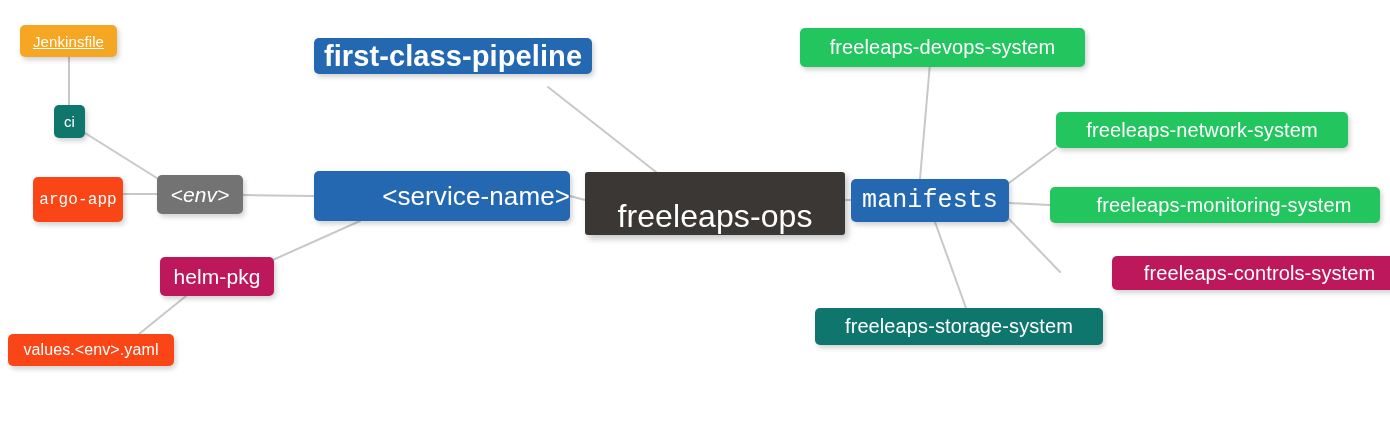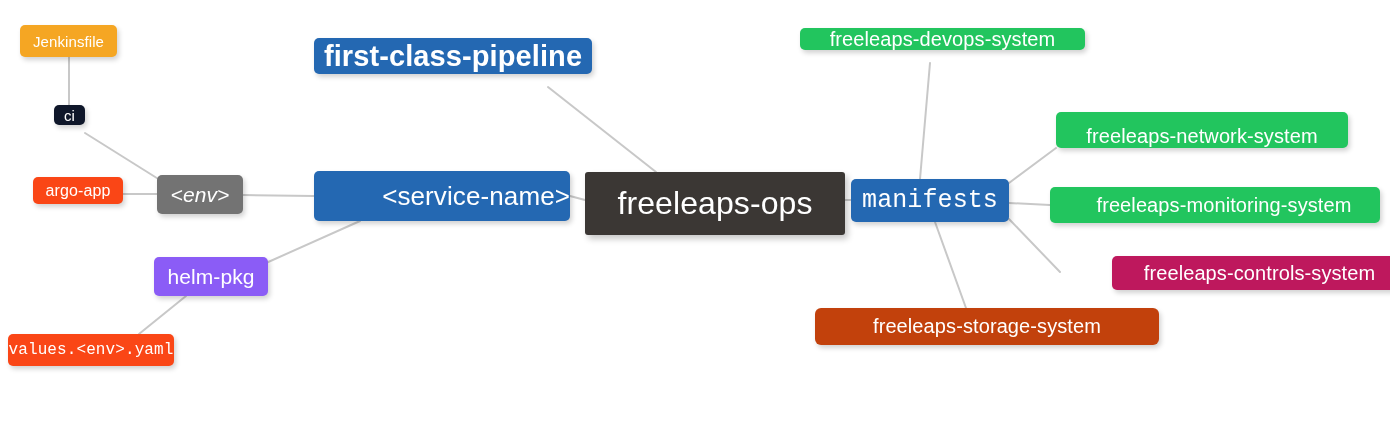--- a/index.html
+++ b/index.html
@@ -32,20 +32,21 @@
     color: #ffffff;
     border-radius: 5px;
     white-space: nowrap;
     box-shadow: 2px 3px 5px rgba(0,0,0,0.18);
     letter-spacing: 0.1px;
     user-select: none;
   }
   .node.root {
     border-radius: 3px;
     box-shadow: 3px 4px 6px rgba(0,0,0,0.22);
+    align-items: flex-end;
   }
 </style>
 </head>
 <body>
 
 <div id="canvas">
   <svg id="edges" xmlns="http://www.w3.org/2000/svg">
       <line x1="585" y1="200" x2="570" y2="196" stroke="#c8c8c8" stroke-width="2" stroke-linecap="round"></line>
       <line x1="845" y1="200" x2="851" y2="200" stroke="#c8c8c8" stroke-width="2" stroke-linecap="round"></line>
       <line x1="656" y1="172" x2="548" y2="87" stroke="#c8c8c8" stroke-width="2" stroke-linecap="round"></line>
@@ -70,44 +71,44 @@
       </div>
       <div class="node" style="left: 851px; top: 179px; width: 158px; height: 43px; background: rgb(36, 104, 178); font-size: 25px; font-family: Liberation Mono, monospace;">
         <span>manifests</span>
       </div>
       <div class="node" style="left: 314px; top: 38px; width: 278px; height: 36px; background: rgb(36, 104, 178); font-size: 29px; font-weight: bold;">
         <span>first-class-pipeline</span>
       </div>
       <div class="node" style="left: 157px; top: 175px; width: 86px; height: 39px; background: #737373; font-size: 21px; font-style: italic;">
         <span>&lt;env&gt;</span>
       </div>
-      <div class="node" style="left: 154px; top: 257px; width: 114px; height: 39px; background: #8b5cf6; font-size: 21px;">
+      <div class="node" style="left: 160px; top: 257px; width: 114px; height: 39px; background: #be185d; font-size: 21px;">
         <span>helm-pkg</span>
       </div>
-      <div class="node" style="left: 54px; top: 105px; width: 31px; height: 20px; background: #0f172a; font-size: 15px;">
+      <div class="node" style="left: 54px; top: 105px; width: 31px; height: 33px; background: #0f766e; font-size: 15px;">
         <span>ci</span>
       </div>
-      <div class="node" style="left: 33px; top: 177px; width: 90px; height: 27px; background: rgb(250, 70, 22); font-size: 16px;">
+      <div class="node" style="left: 33px; top: 177px; width: 90px; height: 45px; background: rgb(250, 70, 22); font-size: 16px; font-family: Liberation Mono, monospace;">
         <span>argo-app</span>
       </div>
-      <div class="node" style="left: 8px; top: 334px; width: 166px; height: 32px; background: rgb(250, 70, 22); font-size: 16px; font-family: Liberation Mono, monospace;">
+      <div class="node" style="left: 8px; top: 334px; width: 166px; height: 32px; background: rgb(250, 70, 22); font-size: 16px;">
         <span>values.&lt;env&gt;.yaml</span>
       </div>
-      <div class="node" style="left: 20px; top: 25px; width: 97px; height: 32px; background: rgb(245, 166, 35); font-size: 15px;">
+      <div class="node" style="left: 20px; top: 25px; width: 97px; height: 32px; background: rgb(245, 166, 35); font-size: 15px; text-decoration: underline;">
         <span>Jenkinsfile</span>
       </div>
-      <div class="node" style="left: 800px; top: 28px; width: 285px; height: 22px; background: rgb(34, 197, 94); font-size: 20px;">
+      <div class="node" style="left: 800px; top: 28px; width: 285px; height: 39px; background: rgb(34, 197, 94); font-size: 20px;">
         <span>freeleaps-devops-system</span>
       </div>
-      <div class="node" style="left: 1056px; top: 112px; width: 292px; height: 36px; background: rgb(34, 197, 94); font-size: 20px; align-items: flex-end;">
+      <div class="node" style="left: 1056px; top: 112px; width: 292px; height: 36px; background: rgb(34, 197, 94); font-size: 20px;">
         <span>freeleaps-network-system</span>
       </div>
       <div class="node" style="left: 1050px; top: 187px; width: 330px; height: 36px; background: rgb(34, 197, 94); font-size: 20px; padding-left: 18px;">
         <span>freeleaps-monitoring-system</span>
       </div>
       <div class="node" style="left: 1112px; top: 256px; width: 295px; height: 34px; background: #be185d; font-size: 20px;">
         <span>freeleaps-controls-system</span>
       </div>
-      <div class="node" style="left: 815px; top: 308px; width: 344px; height: 37px; background: #c2410c; font-size: 20px; border-radius: 6px;">
+      <div class="node" style="left: 815px; top: 308px; width: 288px; height: 37px; background: #0f766e; font-size: 20px;">
         <span>freeleaps-storage-system</span>
       </div>
     </div>
 </div>
 
 </body></html>

